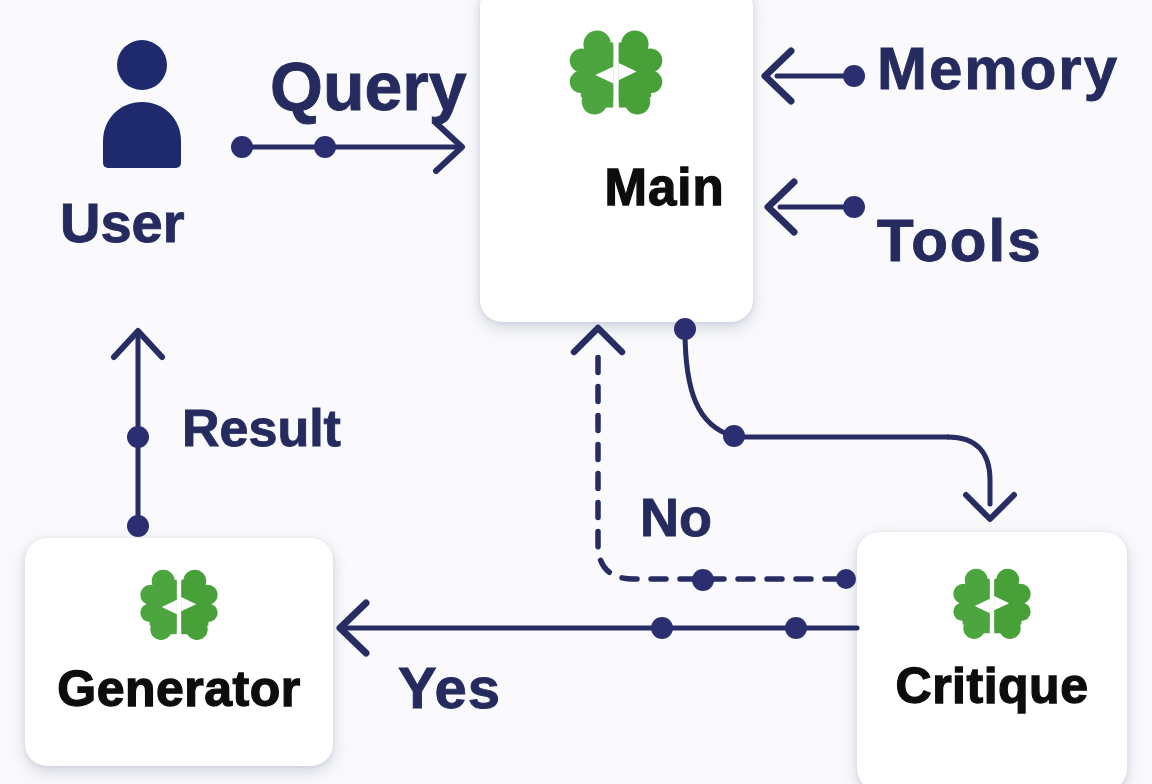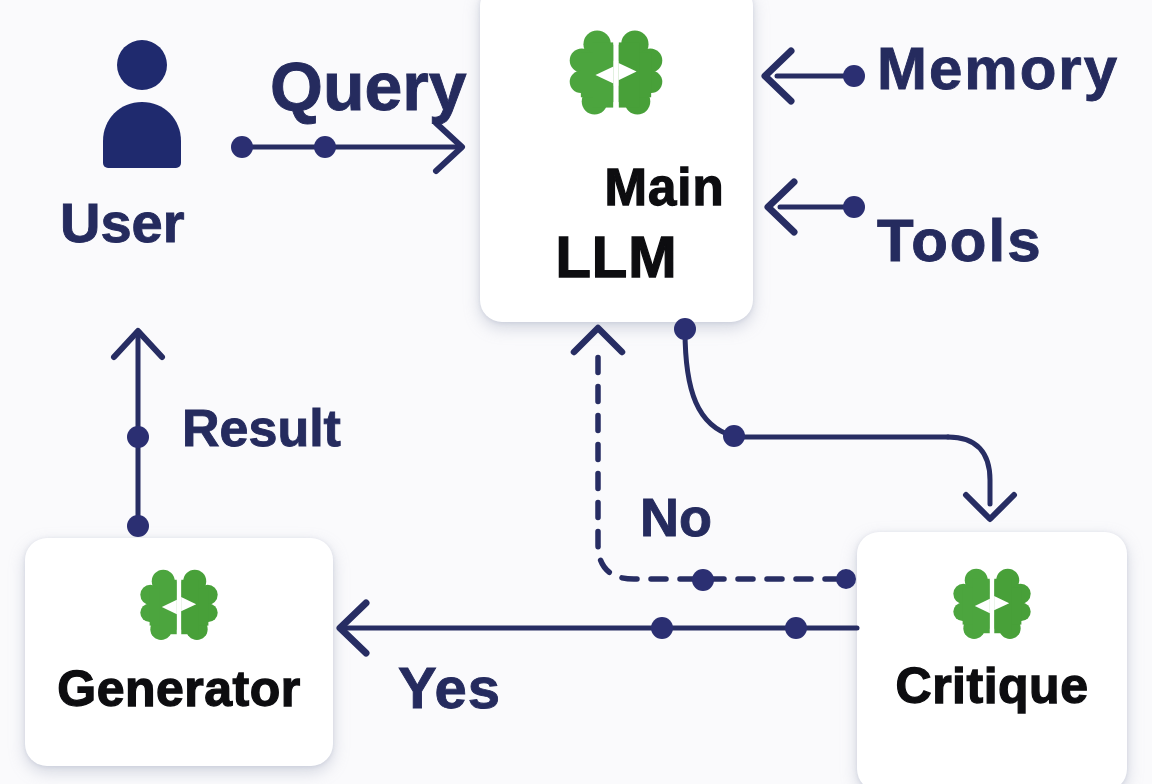--- a/index.html
+++ b/index.html
@@ -77,21 +77,20 @@
         <polygon points="63,42 84,52 63,62" fill="#ffffff"></polygon>
       </symbol>
     </defs>
   </svg>
 
   <div class="card card-main">
     <svg class="brain brain-main" viewBox="0 0 120 112">
         <use href="#brain-sym"></use>
       </svg>
     <div class="node-title title-main">Main</div>
-    <div class="node-title title-llm">LLM</div>
   </div>
 
   <div class="card card-generator">
     <svg class="brain brain-generator" viewBox="0 0 120 112">
         <use href="#brain-sym"></use>
       </svg>
     <div class="node-title title-generator">Generator</div>
   </div>
 
   <div class="card card-critique">

